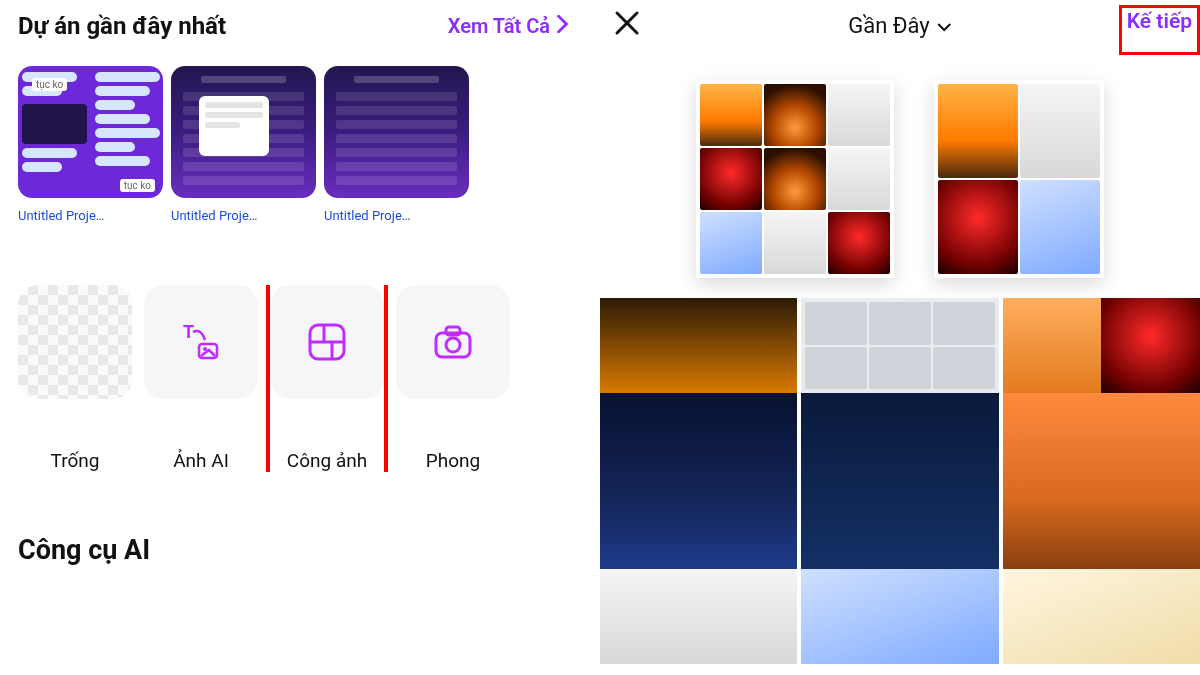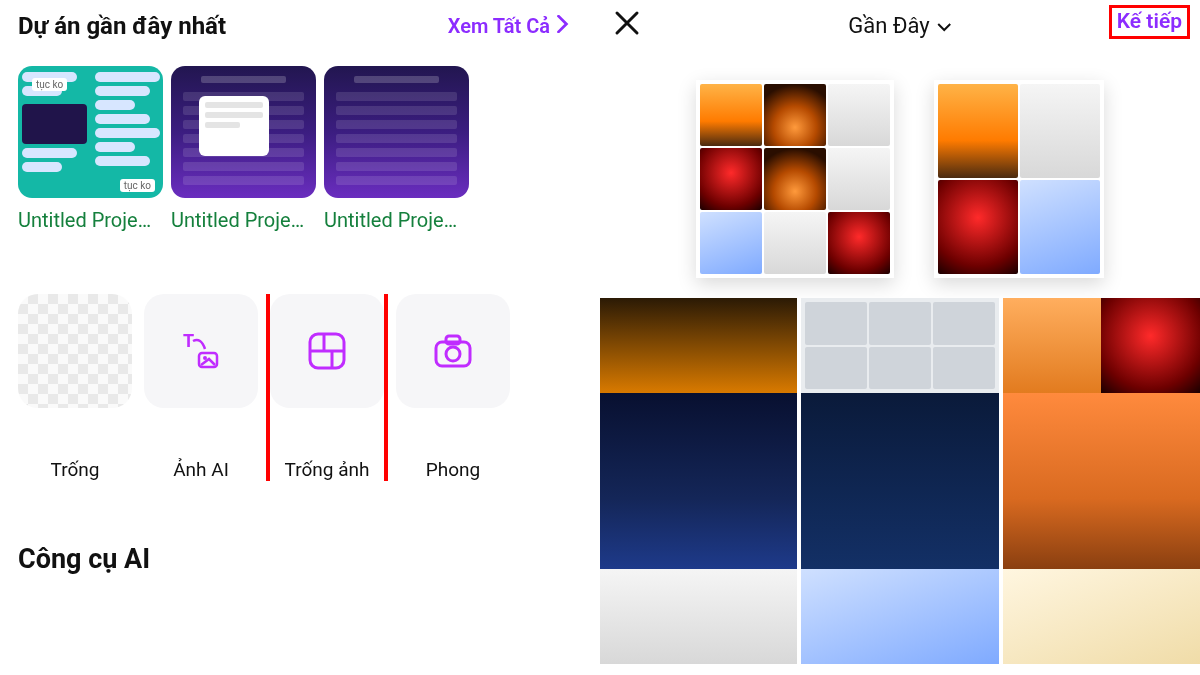--- a/index.html
+++ b/index.html
@@ -56,21 +56,21 @@
   }
   .thumb {
     width: 145px;
     height: 132px;
     border-radius: 14px;
     background: #2a1a63;
     position: relative;
     overflow: hidden;
   }
   .thumb.t-chat {
-    background: #14b8a6;
+    background: #6d28d9;
     display: flex;
   }
   .thumb.t-chat .half {
     width: 50%;
     height: 100%;
     display: flex;
     flex-direction: column;
     gap: 4px;
     padding: 6px 4px;
   }
@@ -107,22 +107,22 @@
   .thumb .popup {
     position: absolute;
     top: 30px; left: 28px;
     width: 70px; height: 60px;
     background: #fff;
     border-radius: 6px;
     display: flex; flex-direction: column; gap: 4px; padding: 6px;
   }
   .thumb .popup .pl { height: 6px; background: #e4e4e4; border-radius: 2px;}
   .proj-name {
-    font-size: 20px;
-    color: #15803d;
+    font-size: 13px;
+    color: #1d4ed8;
     white-space: nowrap;
     overflow: hidden;
     text-overflow: ellipsis;
   }
   .tool-row {
     display: flex;
     gap: 12px;
     margin-top: 62px;
     overflow: hidden;
   }
@@ -226,27 +226,27 @@
     transform: translateX(-50%);
     display: flex;
     align-items: center;
     gap: 6px;
     font-size: 22px;
     color: #111;
     cursor: pointer;
   }
   .next-btn {
     position: absolute;
-    right: 10px;
+    right: 0;
     top: 5px;
     color: #8c2cff;
     font-size: 21px;
     font-weight: 600;
     border: 3px solid #ff0000;
-    padding: 1px 5px 3px;
+    padding: 1px 5px 19px;
     cursor: pointer;
   }
   .gallery {
     flex:1;
     overflow: hidden;
     display: flex;
     flex-direction: column;
   }
   .gal-featured {
     display: flex;
@@ -391,21 +391,21 @@
     </div>
     <div class="tool highlight">
       <div class="tile">
         <svg width="42" height="42" viewBox="0 0 42 42">
           <rect x="4" y="4" width="34" height="34" rx="8" fill="none" stroke="#c02cff" stroke-width="3"></rect>
           <line x1="4" y1="21" x2="38" y2="21" stroke="#c02cff" stroke-width="3"></line>
           <line x1="18" y1="4" x2="18" y2="21" stroke="#c02cff" stroke-width="3"></line>
           <line x1="26" y1="21" x2="26" y2="38" stroke="#c02cff" stroke-width="3"></line>
         </svg>
       </div>
-      <div class="label">Trống ảnh</div>
+      <div class="label">Công ảnh</div>
     </div>
     <div class="tool">
       <div class="tile">
         <svg width="42" height="42" viewBox="0 0 42 42">
           <rect x="4" y="12" width="34" height="24" rx="6" fill="none" stroke="#c02cff" stroke-width="3"></rect>
           <circle cx="21" cy="24" r="7" fill="none" stroke="#c02cff" stroke-width="3"></circle>
           <rect x="14" y="6" width="14" height="8" rx="3" fill="none" stroke="#c02cff" stroke-width="3"></rect>
         </svg>
       </div>
       <div class="label">Phong</div>

